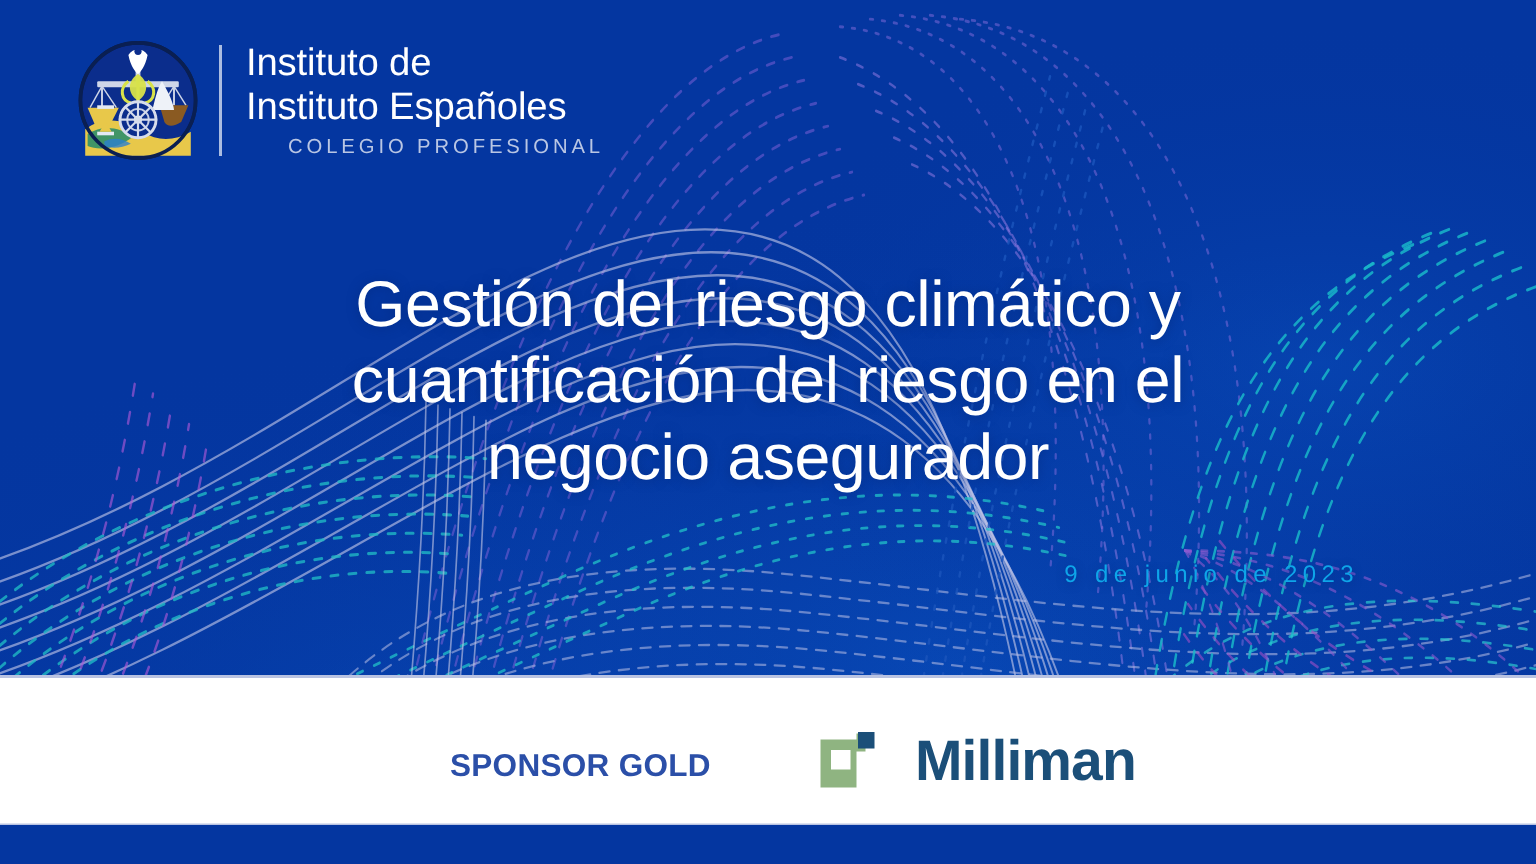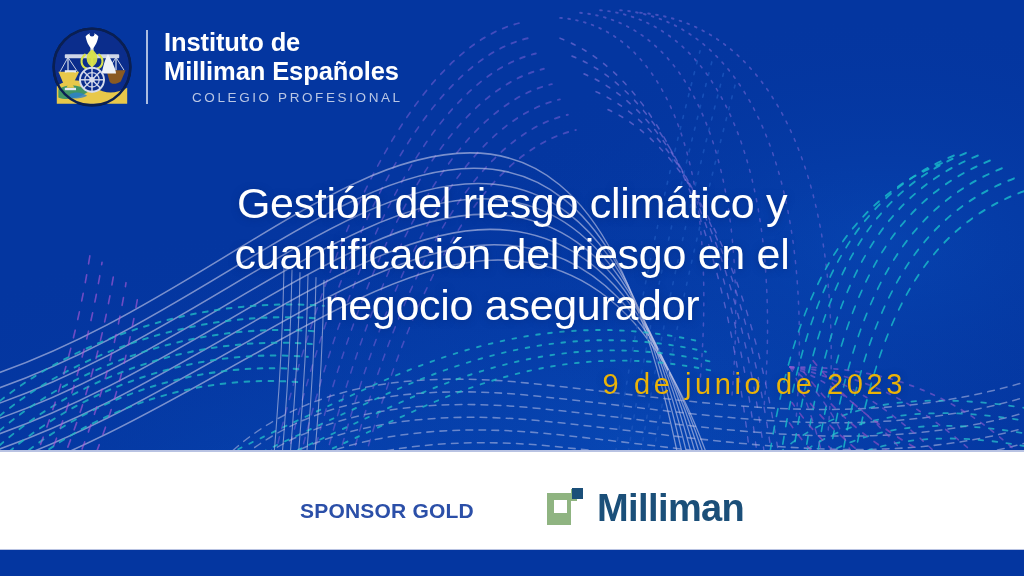--- a/index.html
+++ b/index.html
@@ -13,42 +13,42 @@
   
   .bg-art{position:absolute;left:0;top:0;width:1024px;height:576px;}
   .bg-clip{position:absolute;left:0;top:0;width:1024px;height:452px;overflow:hidden;}
 
   
   .logo-lockup{position:absolute;left:52px;top:27px;display:flex;align-items:center;}
   .crest{width:80px;height:80px;flex:none;}
   .logo-divider{width:2px;height:74px;background:#c9d4ec;margin:0 16px 0 14px;flex:none;opacity:.85;}
   .logo-text{display:flex;flex-direction:column;justify-content:center;}
   .logo-l1,.logo-l2{
-    color:#ffffff;font-size:25.5px;line-height:29px;font-weight:700;
+    color:#ffffff;font-size:25.5px;line-height:29px;font-weight:400;
     letter-spacing:-0.1px;white-space:nowrap;
   }
   .logo-l3{
     color:#b9c6e4;font-size:13.5px;line-height:19px;font-weight:400;
     letter-spacing:2.6px;white-space:nowrap;margin-top:2px;margin-left:28px;
   }
 
   
   .title{
     position:absolute;left:0;top:178px;width:1024px;
     text-align:center;color:#ffffff;
     font-size:43px;line-height:51px;font-weight:400;
     letter-spacing:-0.3px;
     text-shadow:0 1px 7px rgba(4,40,120,.55);
   }
   .title-line{display:block;}
 
   
   .date{
     position:absolute;right:118px;top:369px;
-    color:#eab308;font-size:29px;line-height:30px;font-weight:400;
+    color:#0ea5e9;font-size:16px;line-height:30px;font-weight:400;
     letter-spacing:3.6px;white-space:nowrap;
     text-shadow:0 1px 6px rgba(4,40,120,.5);
   }
 
   
   .sponsor-band{
     position:absolute;left:0;top:452px;width:1024px;height:98px;
     background:#ffffff;
     display:flex;align-items:center;
   }
@@ -56,21 +56,21 @@
   .band-rule-bot{position:absolute;left:0;top:549px;width:1024px;height:2px;background:#b9c3e2;}
   .footer-blue{position:absolute;left:0;top:550px;width:1024px;height:26px;background:#0436A0;}
 
   .sponsor-label{
     position:absolute;left:300px;top:498px;
     color:#2B4FA8;font-size:21px;line-height:26px;font-weight:700;
     letter-spacing:.2px;white-space:nowrap;
   }
   .milliman{
     position:absolute;left:545px;top:487px;
-    display:flex;align-items:center;gap:6px;
+    display:flex;align-items:center;gap:19px;
   }
   .milliman-mark{width:46px;height:42px;flex:none;}
   .milliman-word{
     color:#1B4F79;font-size:38px;line-height:42px;font-weight:700;
     letter-spacing:-0.6px;white-space:nowrap;
   }
 </style>
 </head>
 <body>
 
@@ -278,21 +278,21 @@
         <line x1="39" y1="55" x2="61" y2="77"></line>
         <line x1="61" y1="55" x2="39" y2="77"></line>
       </g>
       <circle cx="50" cy="50" r="48" fill="none" stroke="#0a1f52" stroke-width="3"></circle>
     </svg>
 
     <div class="logo-divider"></div>
 
     <div class="logo-text">
       <span class="logo-l1">Instituto de</span>
-      <span class="logo-l2">Milliman Españoles</span>
+      <span class="logo-l2">Instituto Españoles</span>
       <span class="logo-l3">COLEGIO PROFESIONAL</span>
     </div>
   </div>
 
   <div class="title">
     <span class="title-line">Gestión del riesgo climático y</span>
     <span class="title-line">cuantificación del riesgo en el</span>
     <span class="title-line">negocio asegurador</span>
   </div>
 

